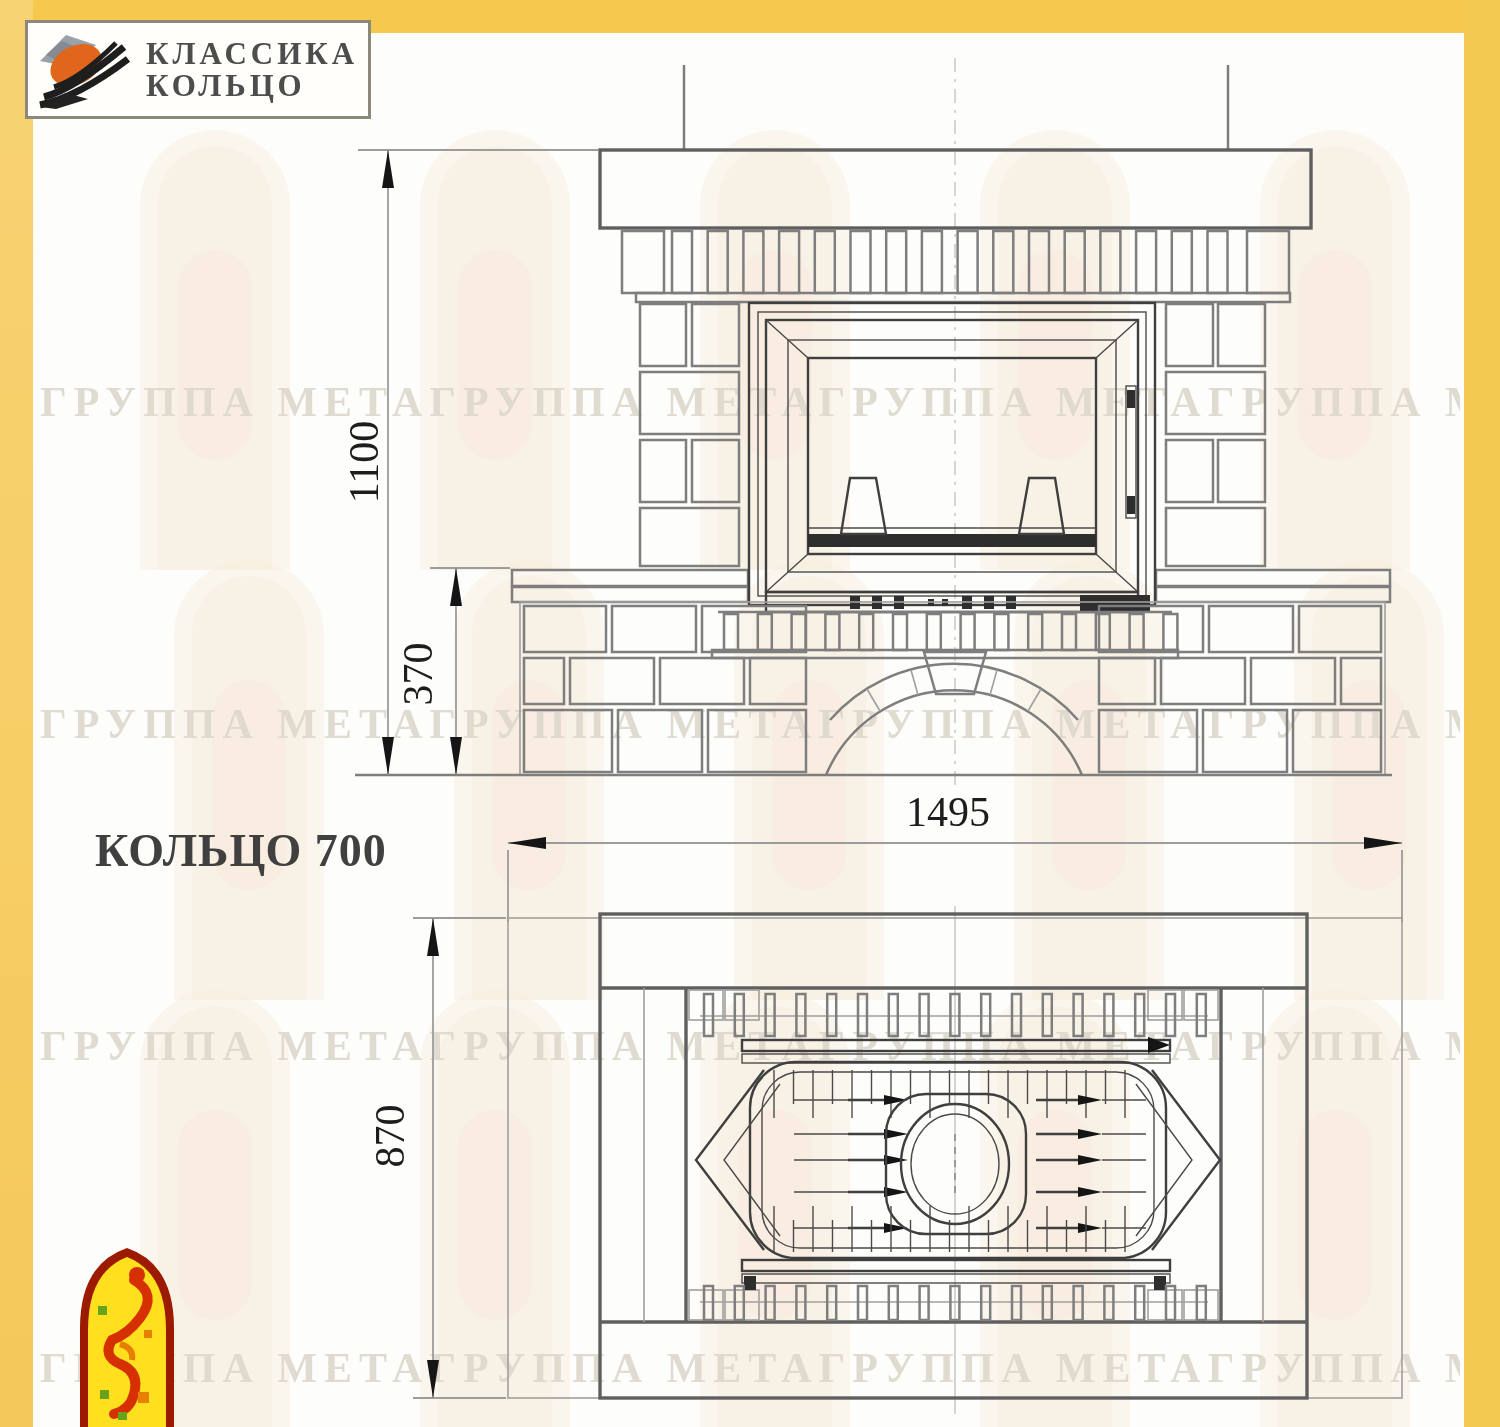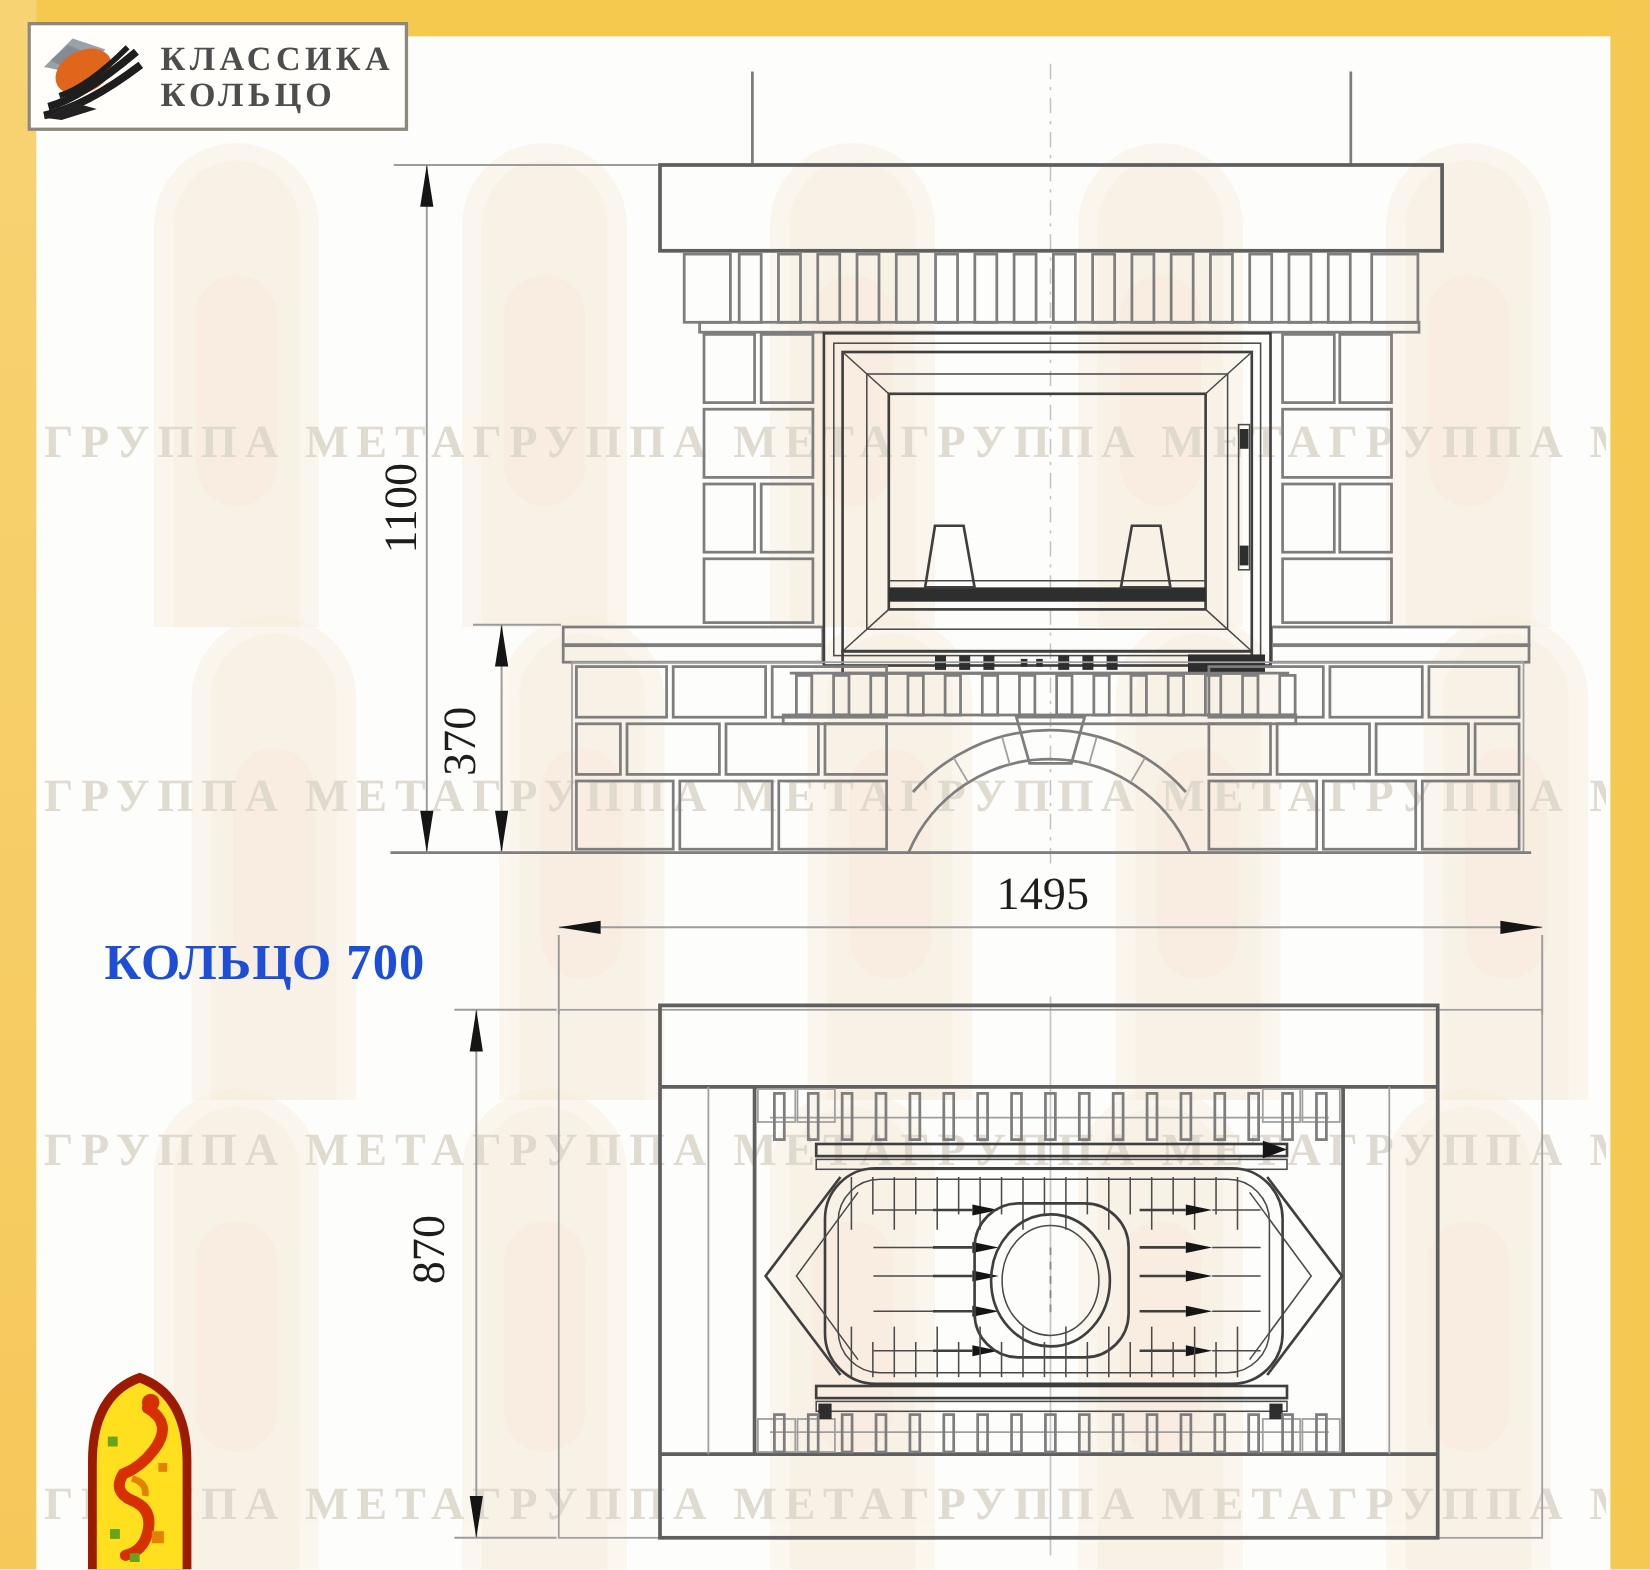--- a/index.html
+++ b/index.html
@@ -33,22 +33,22 @@
   .arrow{fill:#151515;stroke:none;}
   .darkfill{fill:#2e2e2e;stroke:none;}
   .dimtext{font-family:"Liberation Serif","DejaVu Serif",serif;font-size:42px;fill:#1d1d1d;}
   
   #logo{position:absolute;left:25px;top:20px;width:346px;height:99px;z-index:40;
         background:#fffefb;border:3px solid #8d887c;box-sizing:border-box;
         display:flex;align-items:center;gap:14px;padding:4px 8px;}
   #logo .brand-lines{display:flex;flex-direction:column;line-height:1.02;}
   #logo .brand-line{font-weight:bold;font-size:31px;letter-spacing:4px;color:#4d4d4d;}
   
-  #model-title{position:absolute;left:95px;top:848px;z-index:20;font-weight:bold;
-        font-size:46px;letter-spacing:1px;color:#1d4ed8;}
+  #model-title{position:absolute;left:95px;top:824px;z-index:20;font-weight:bold;
+        font-size:46px;letter-spacing:1px;color:#404040;}
   
   #mascot{position:absolute;left:74px;top:1242px;z-index:35;}
 </style>
 </head>
 <body>
 
 <div id="page">
 
   <div id="watermark">
       <div class="wm-arch" style="left: 1260px; top: 990px;">

